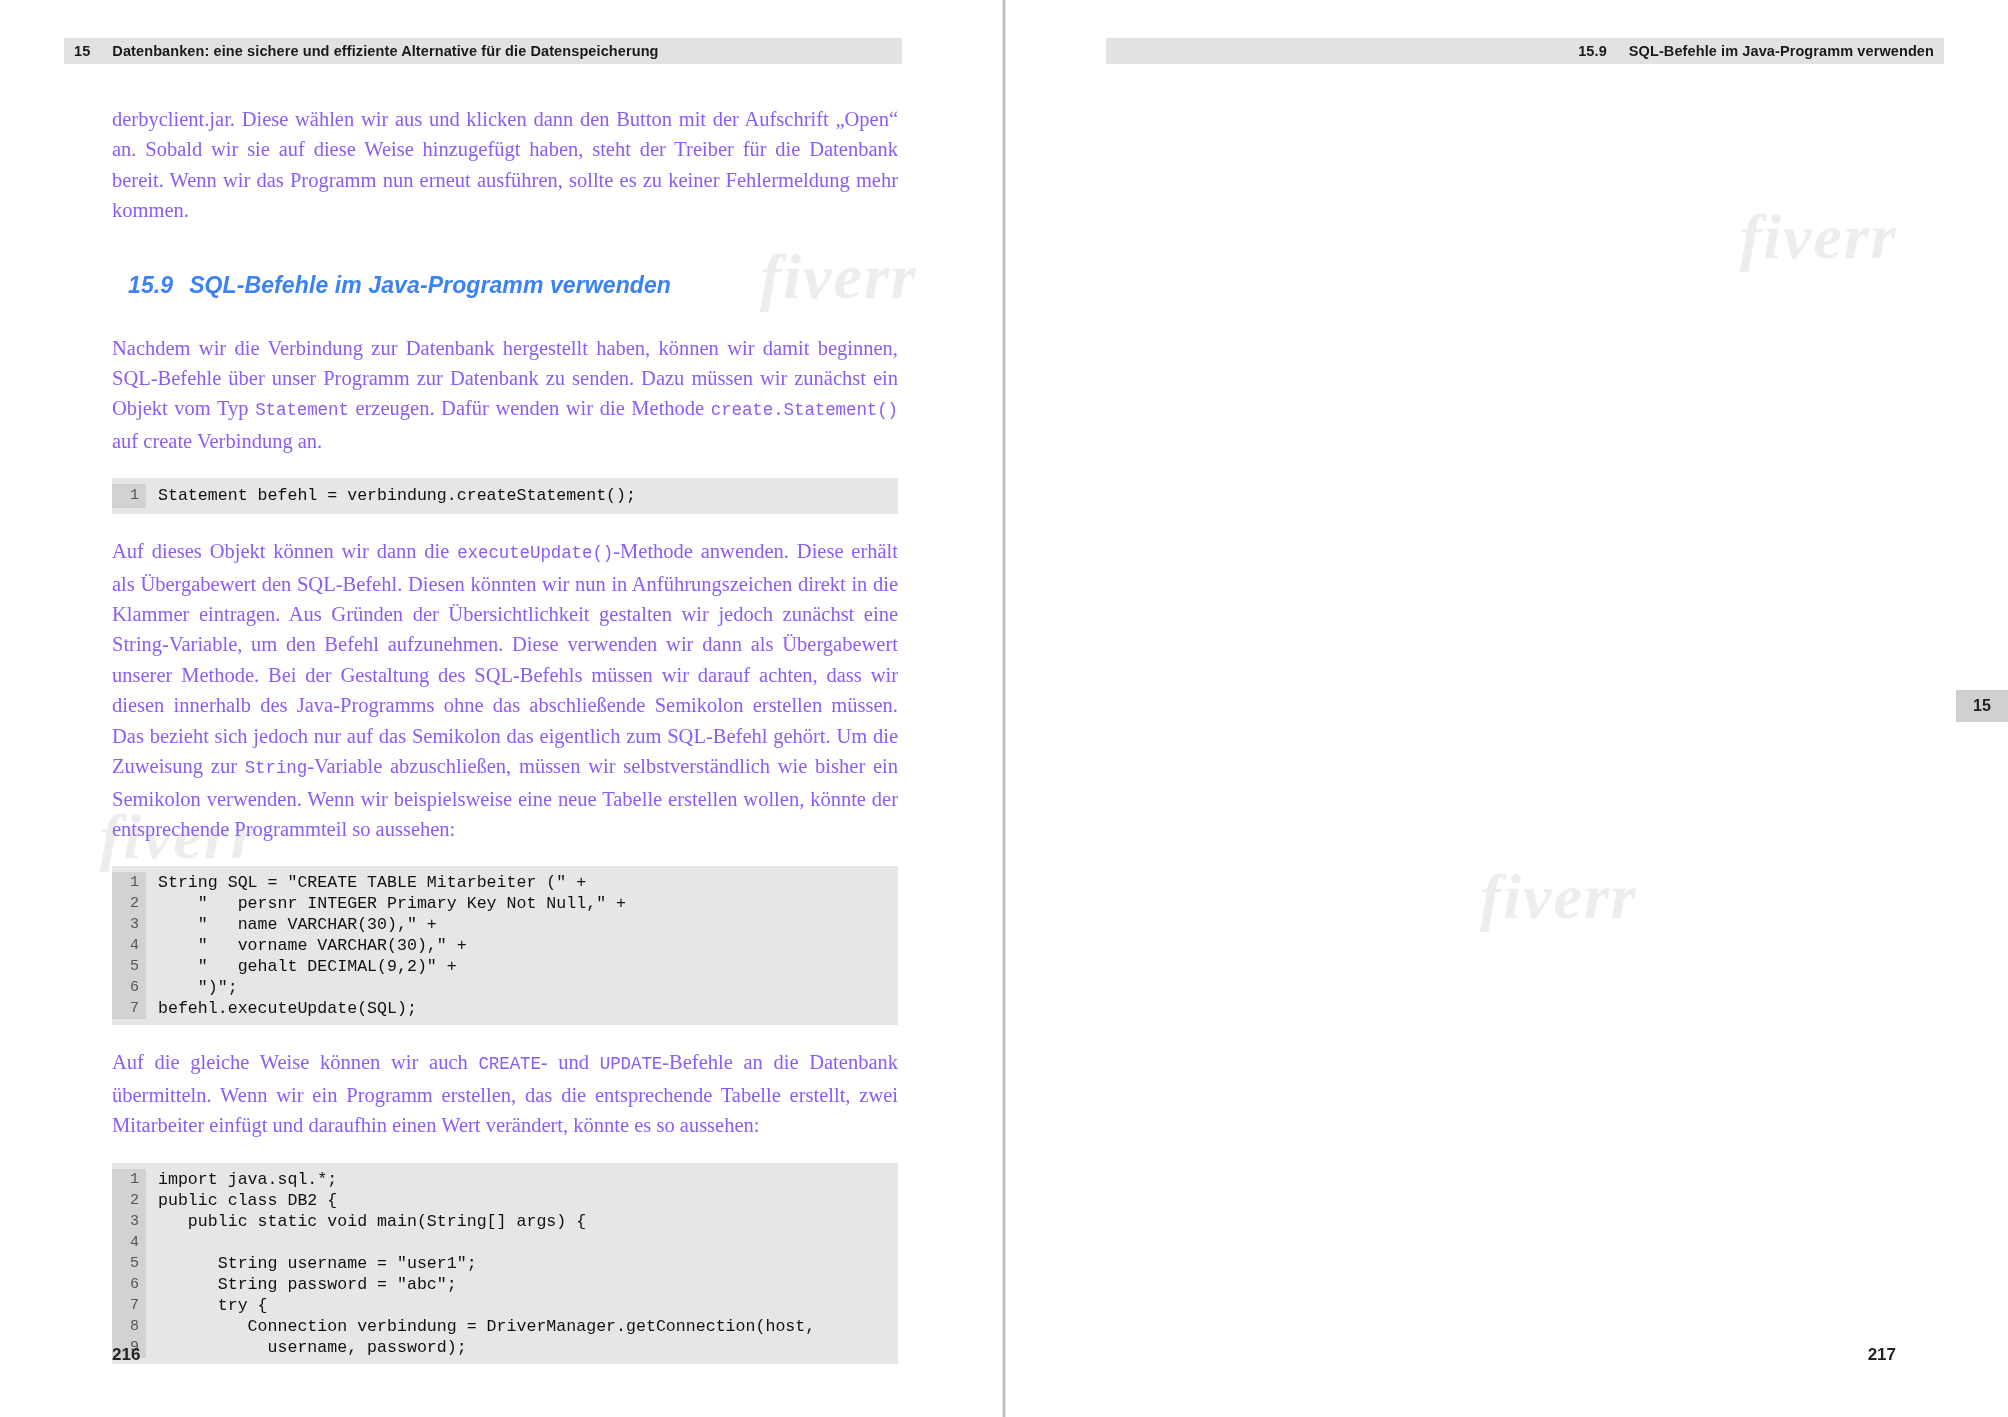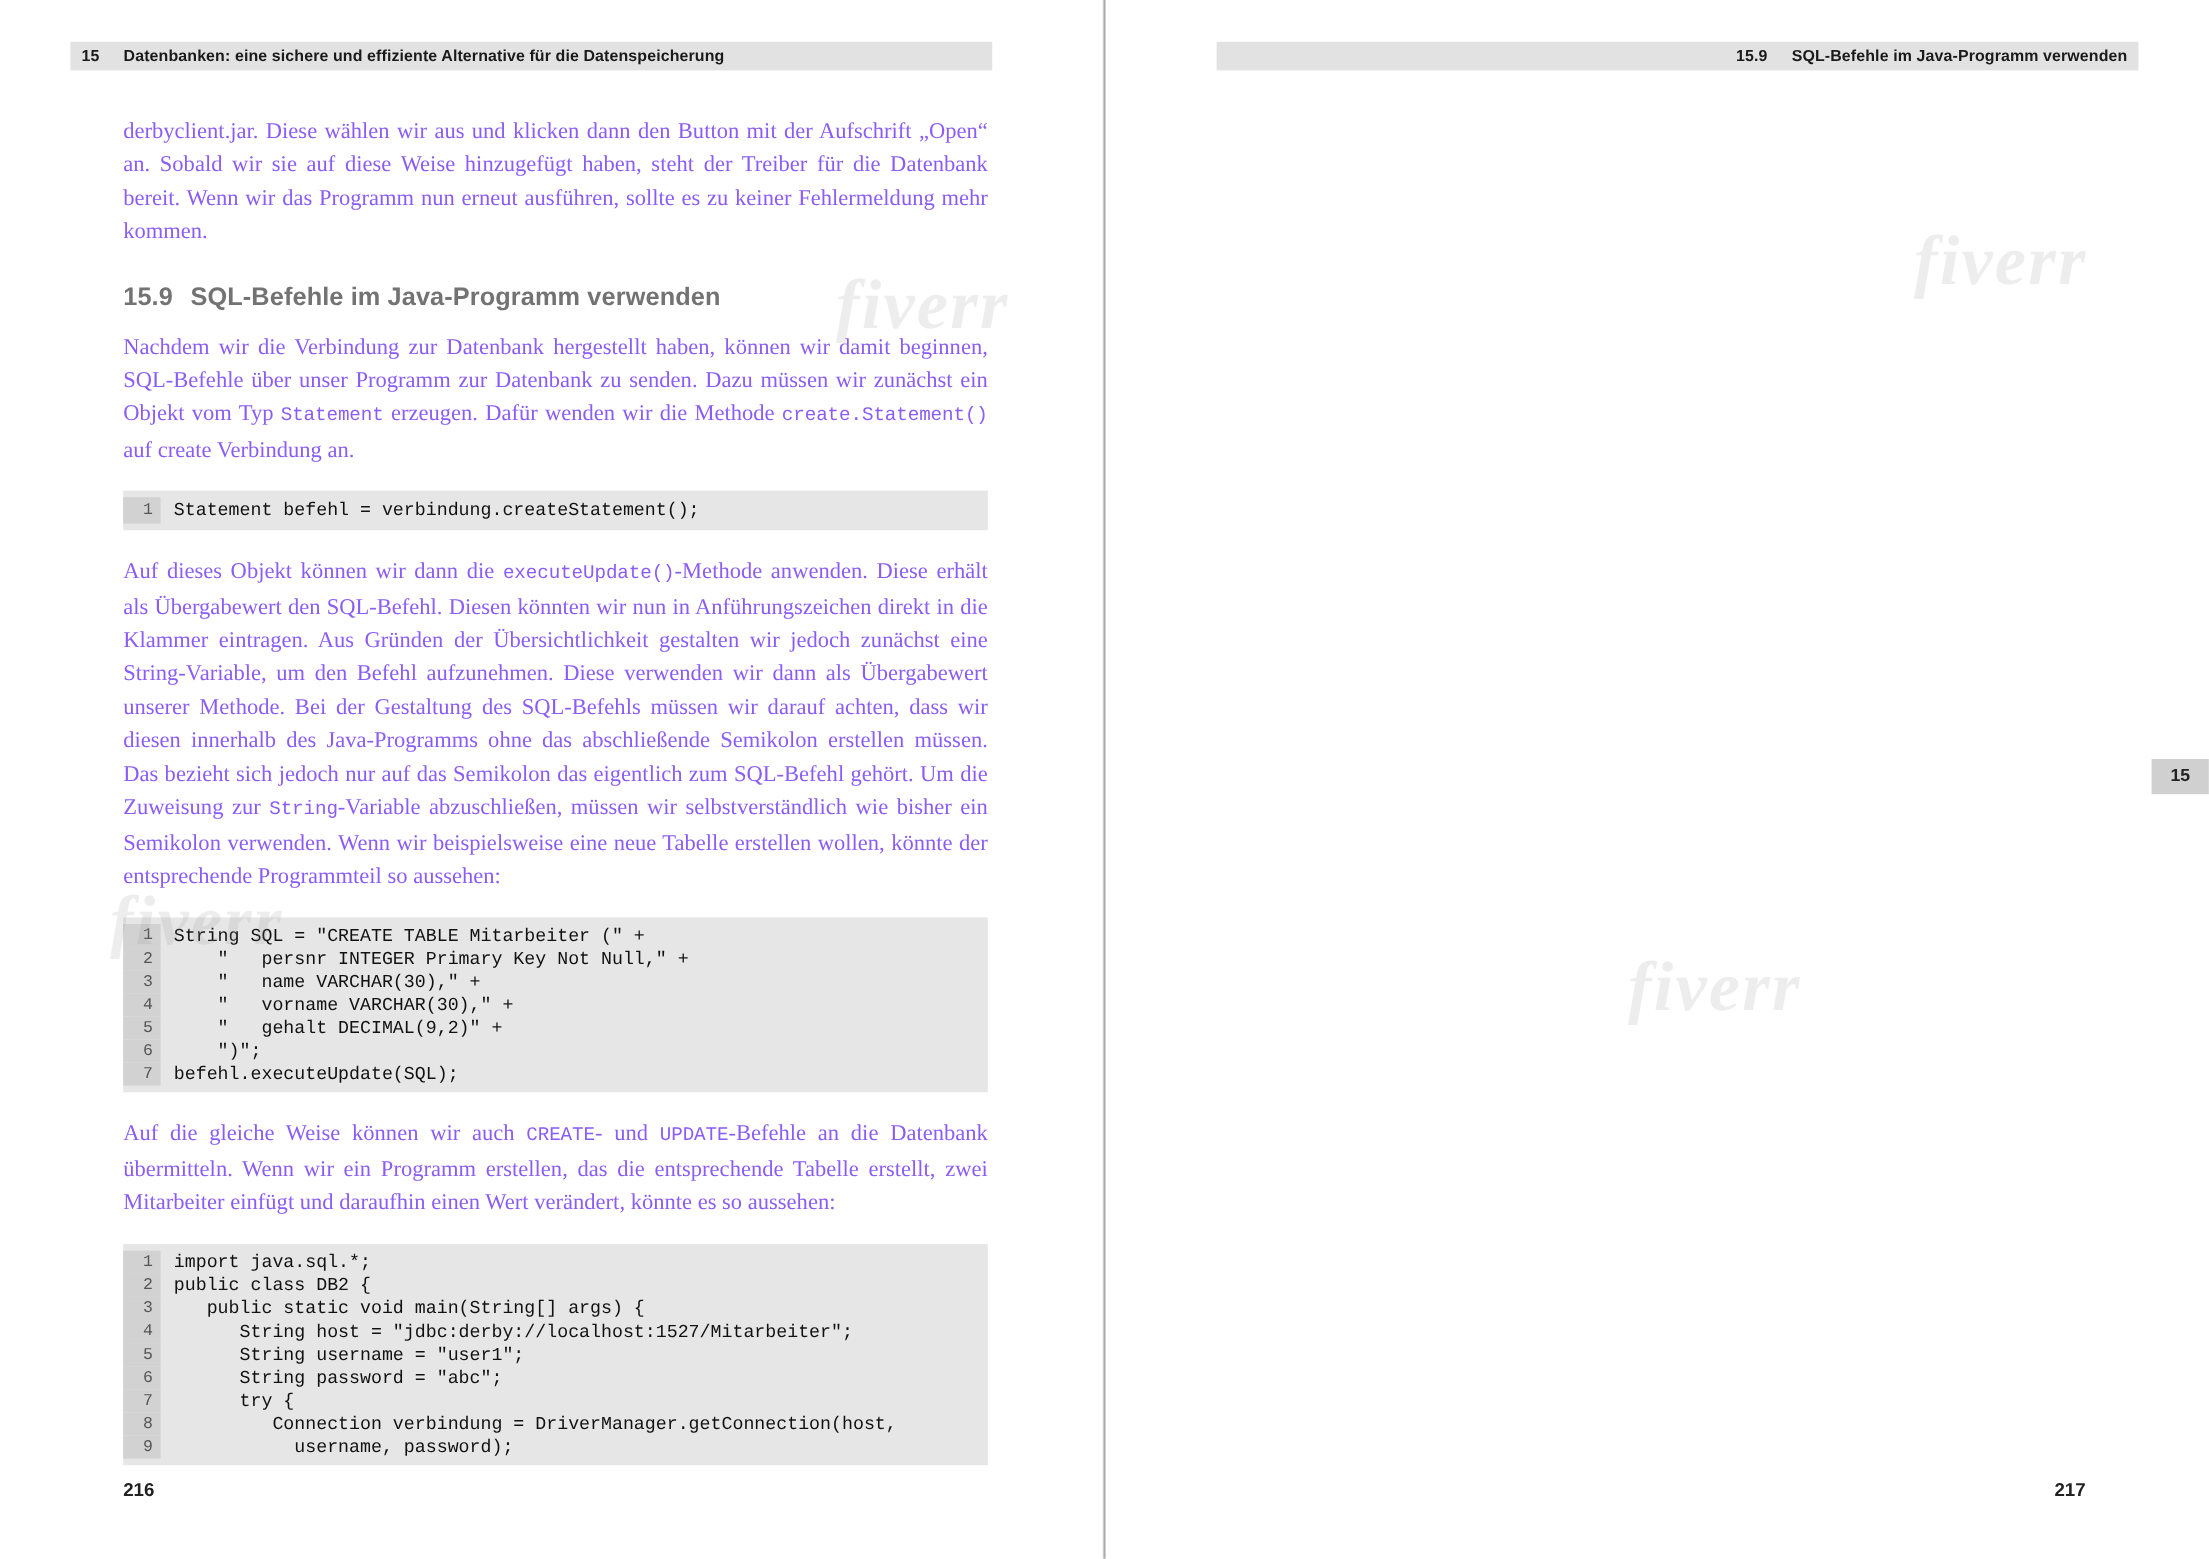--- a/index.html
+++ b/index.html
@@ -106,23 +106,24 @@
   }
   p.body code {
     font-size: 17.5px;
     letter-spacing: -0.1px;
   }
 
   h2.sect {
     font-family: "Liberation Sans", sans-serif;
     font-size: 23px;
     font-weight: 700;
-    margin: 0;
-    color: #737373;
+    margin: 16px;
+    color: #3b82f6;
     letter-spacing: 0.1px;
+    font-style: italic;
   }
   h2.sect .num { margin-right: 16px; }
 
   
   .codeblock {
     background: #e6e6e6;
     position: relative;
     padding: 6px 0 6px 0;
     box-sizing: border-box;
   }
@@ -283,21 +284,20 @@
         <div class="line">
             <span class="ln">2</span>
             <span class="code-txt">public class DB2 {</span>
           </div>
         <div class="line">
             <span class="ln">3</span>
             <span class="code-txt">   public static void main(String[] args) {</span>
           </div>
         <div class="line">
             <span class="ln">4</span>
-            <span class="code-txt">      String host = "jdbc:derby://localhost:1527/Mitarbeiter";</span>
           </div>
         <div class="line">
             <span class="ln">5</span>
             <span class="code-txt">      String username = "user1";</span>
           </div>
         <div class="line">
             <span class="ln">6</span>
             <span class="code-txt">      String password = "abc";</span>
           </div>
         <div class="line">

